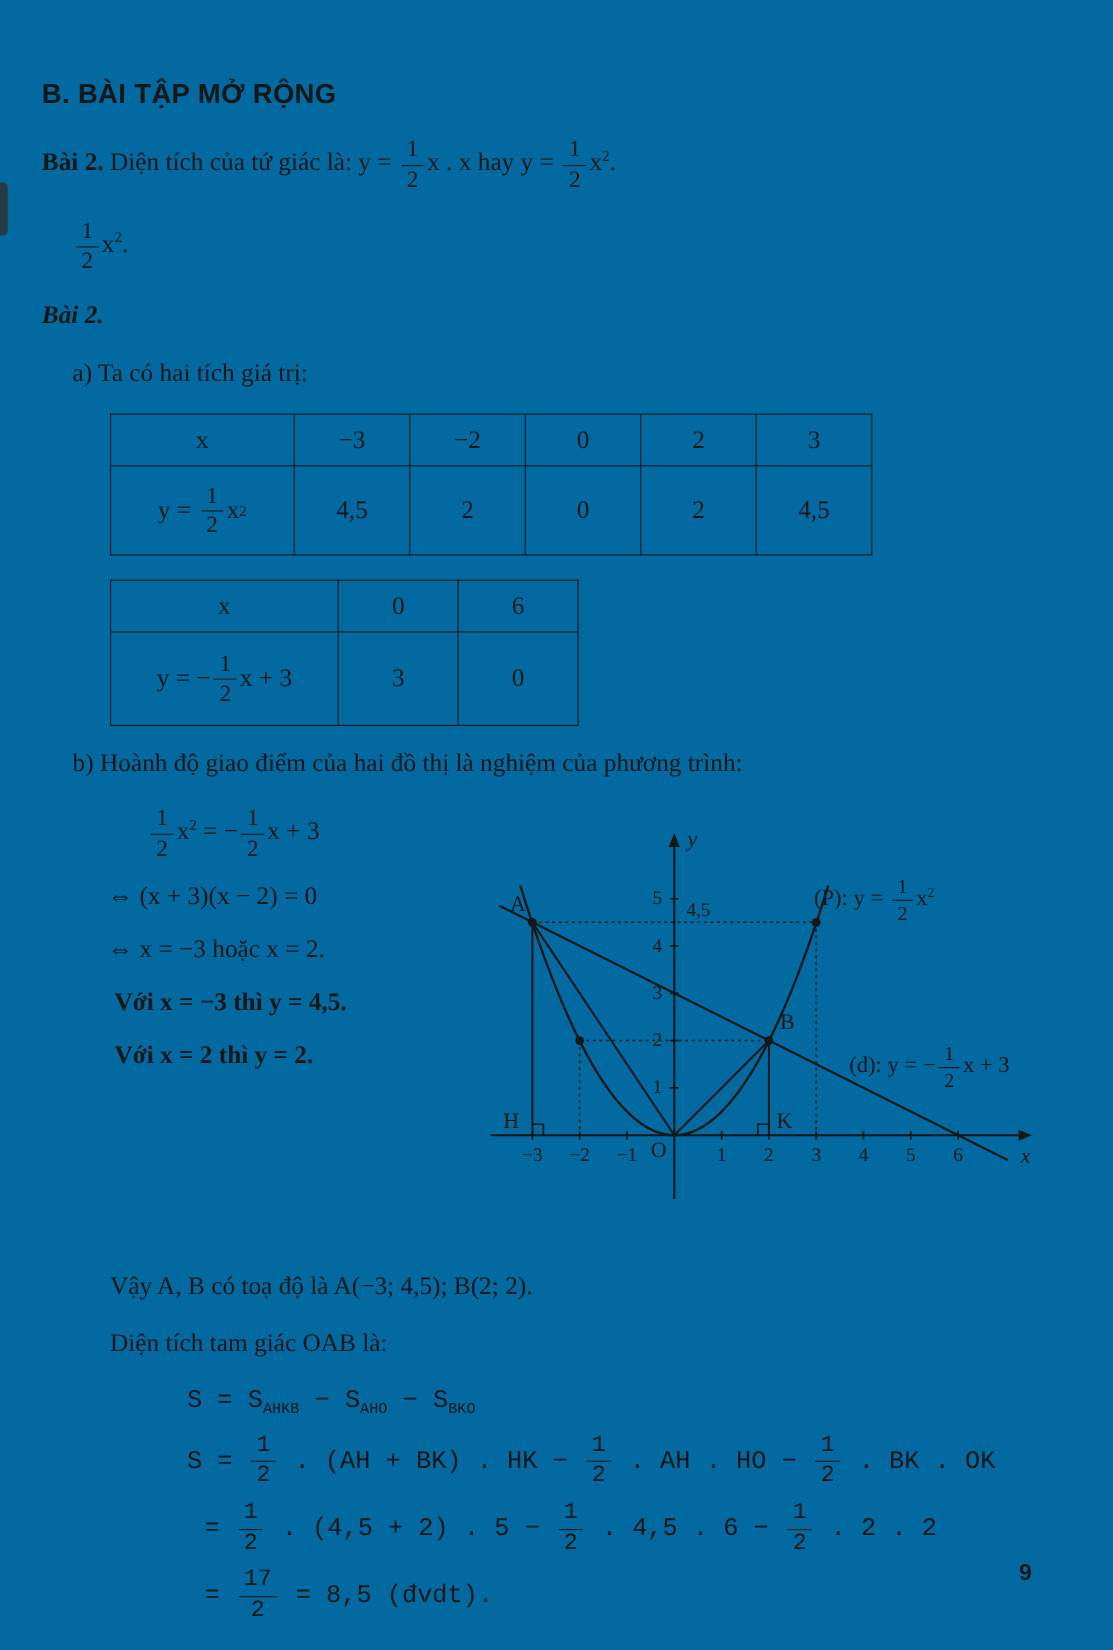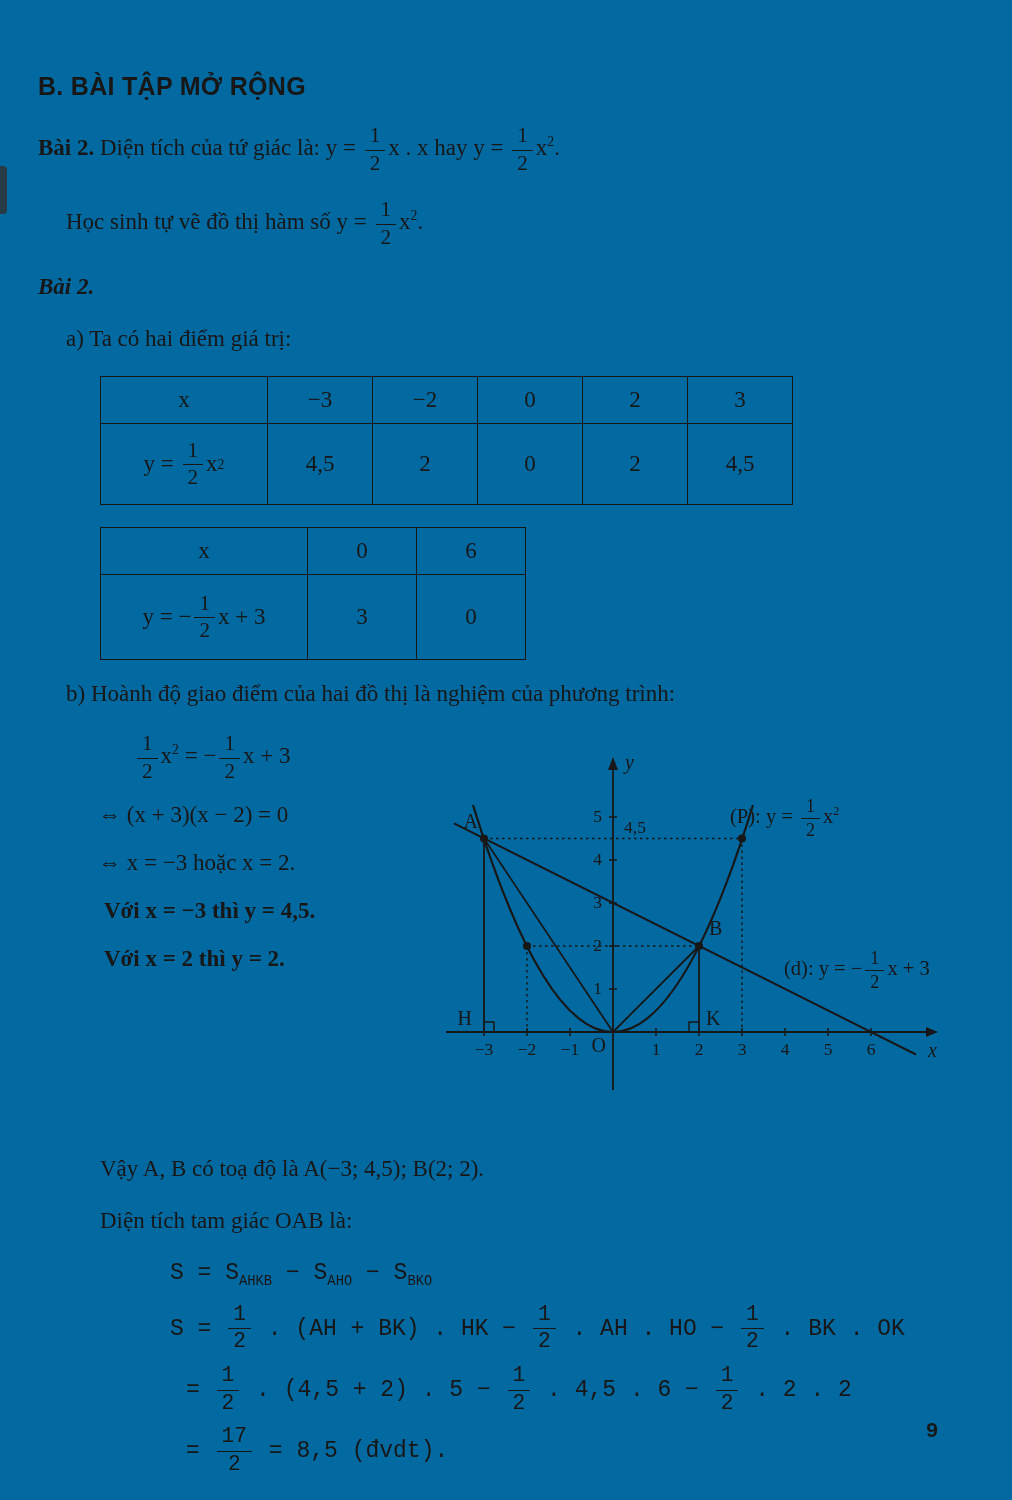--- a/index.html
+++ b/index.html
@@ -62,27 +62,27 @@
 
   <h1 class="heading">B. BÀI TẬP MỞ RỘNG</h1>
 
   <p class="mline"><b class="txt">Bài 2.</b><span class="txt"> Diện tích của tứ giác là: y = </span><span class="frac">
         <span class="num">1</span>
         <span class="den">2</span>
       </span><span class="txt">x . x hay y = </span><span class="frac">
         <span class="num">1</span>
         <span class="den">2</span>
       </span><span class="txt">x</span><sup>2</sup><span class="txt">.</span></p>
-  <p class="mline indent1 mt8"><span class="txt">Học sinh tự vẽ đồ thị hàm số y = </span><span class="frac">
+  <p class="mline indent1 mt8"><span class="frac">
         <span class="num">1</span>
         <span class="den">2</span>
       </span><span class="txt">x</span><sup>2</sup><span class="txt">.</span></p>
 
   <p class="mline bold mt14">Bài 2.</p>
-  <p class="mline indent1 mt8"><span class="txt">a) Ta có hai điểm giá trị:</span></p>
+  <p class="mline indent1 mt8"><span class="txt">a) Ta có hai tích giá trị:</span></p>
 
   <table class="vtable t1">
     <tbody>
       <tr class="r1">
         <td class="c0">x</td>
         <td>−3</td>
         <td>−2</td>
         <td>0</td>
         <td>2</td>
         <td>3</td>
@@ -223,25 +223,25 @@
         <text x="357" y="323" text-anchor="middle">4</text>
         <text x="400" y="323" text-anchor="middle">5</text>
         <text x="443" y="323" text-anchor="middle">6</text>
 
         <text x="174" y="90" text-anchor="end">5</text>
         <text x="174" y="133" text-anchor="end">4</text>
         <text x="174" y="176" text-anchor="end">3</text>
         <text x="174" y="219" text-anchor="end">2</text>
         <text x="174" y="262" text-anchor="end">1</text>
       </svg>
-      <div class="glabel mline" style="left:302px;top:64px"><span class="txt">(P): y = </span><span class="frac">
+      <div class="glabel mline" style="left:312px;top:64px"><span class="txt">(P): y = </span><span class="frac">
             <span class="num">1</span>
             <span class="den">2</span>
           </span><span class="txt">x</span><sup>2</sup></div>
-      <div class="glabel mline" style="left:356px;top:216px"><span class="txt">(d): y = −</span><span class="frac">
+      <div class="glabel mline" style="left:344px;top:216px"><span class="txt">(d): y = −</span><span class="frac">
             <span class="num">1</span>
             <span class="den">2</span>
           </span><span class="txt">x + 3</span></div>
     </div>
   </div>
 
   <p class="mline indent2"><span class="txt">Vậy A, B có toạ độ là A(−3; 4,5); B(2; 2).</span></p>
   <p class="mline indent2 mt16"><span class="txt">Diện tích tam giác OAB là:</span></p>
 
   <div class="slines">

